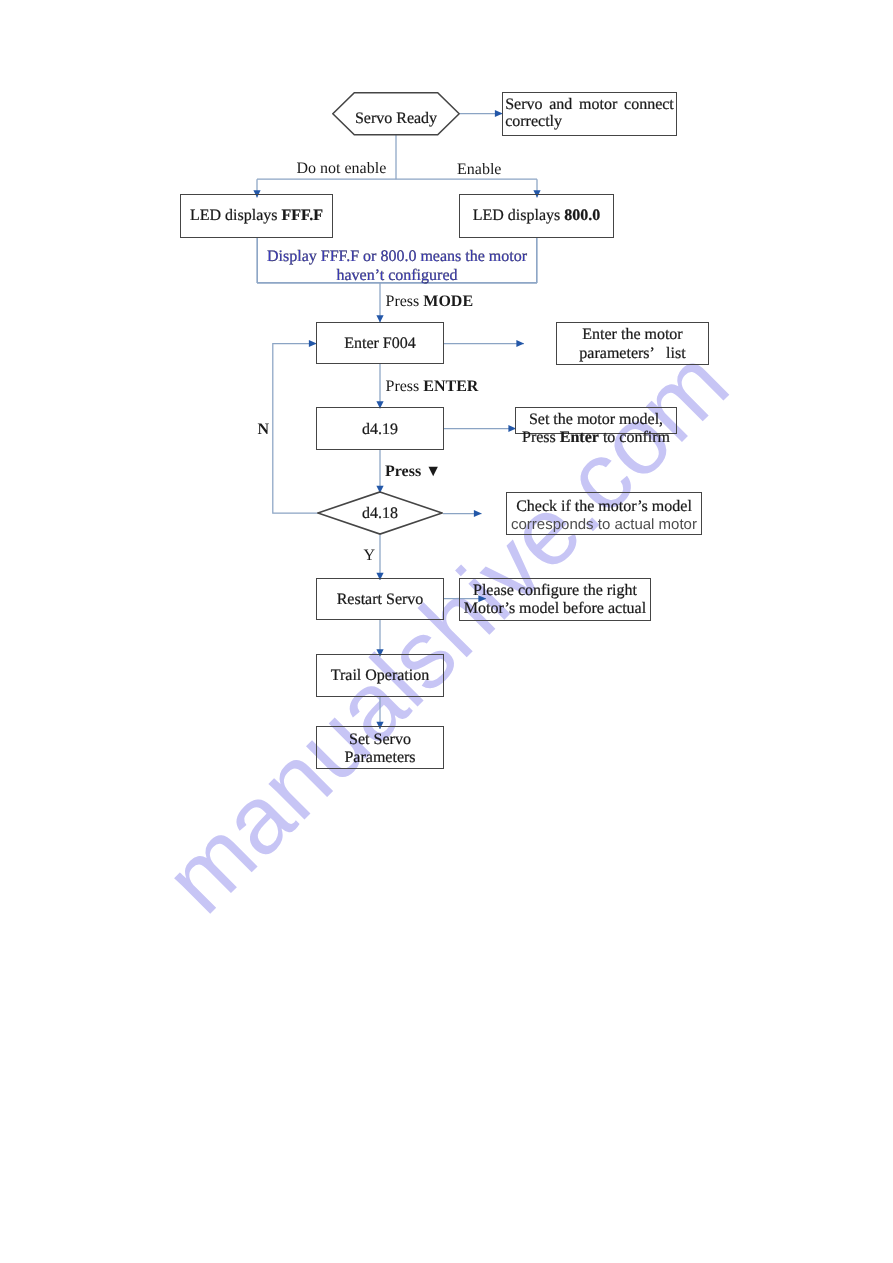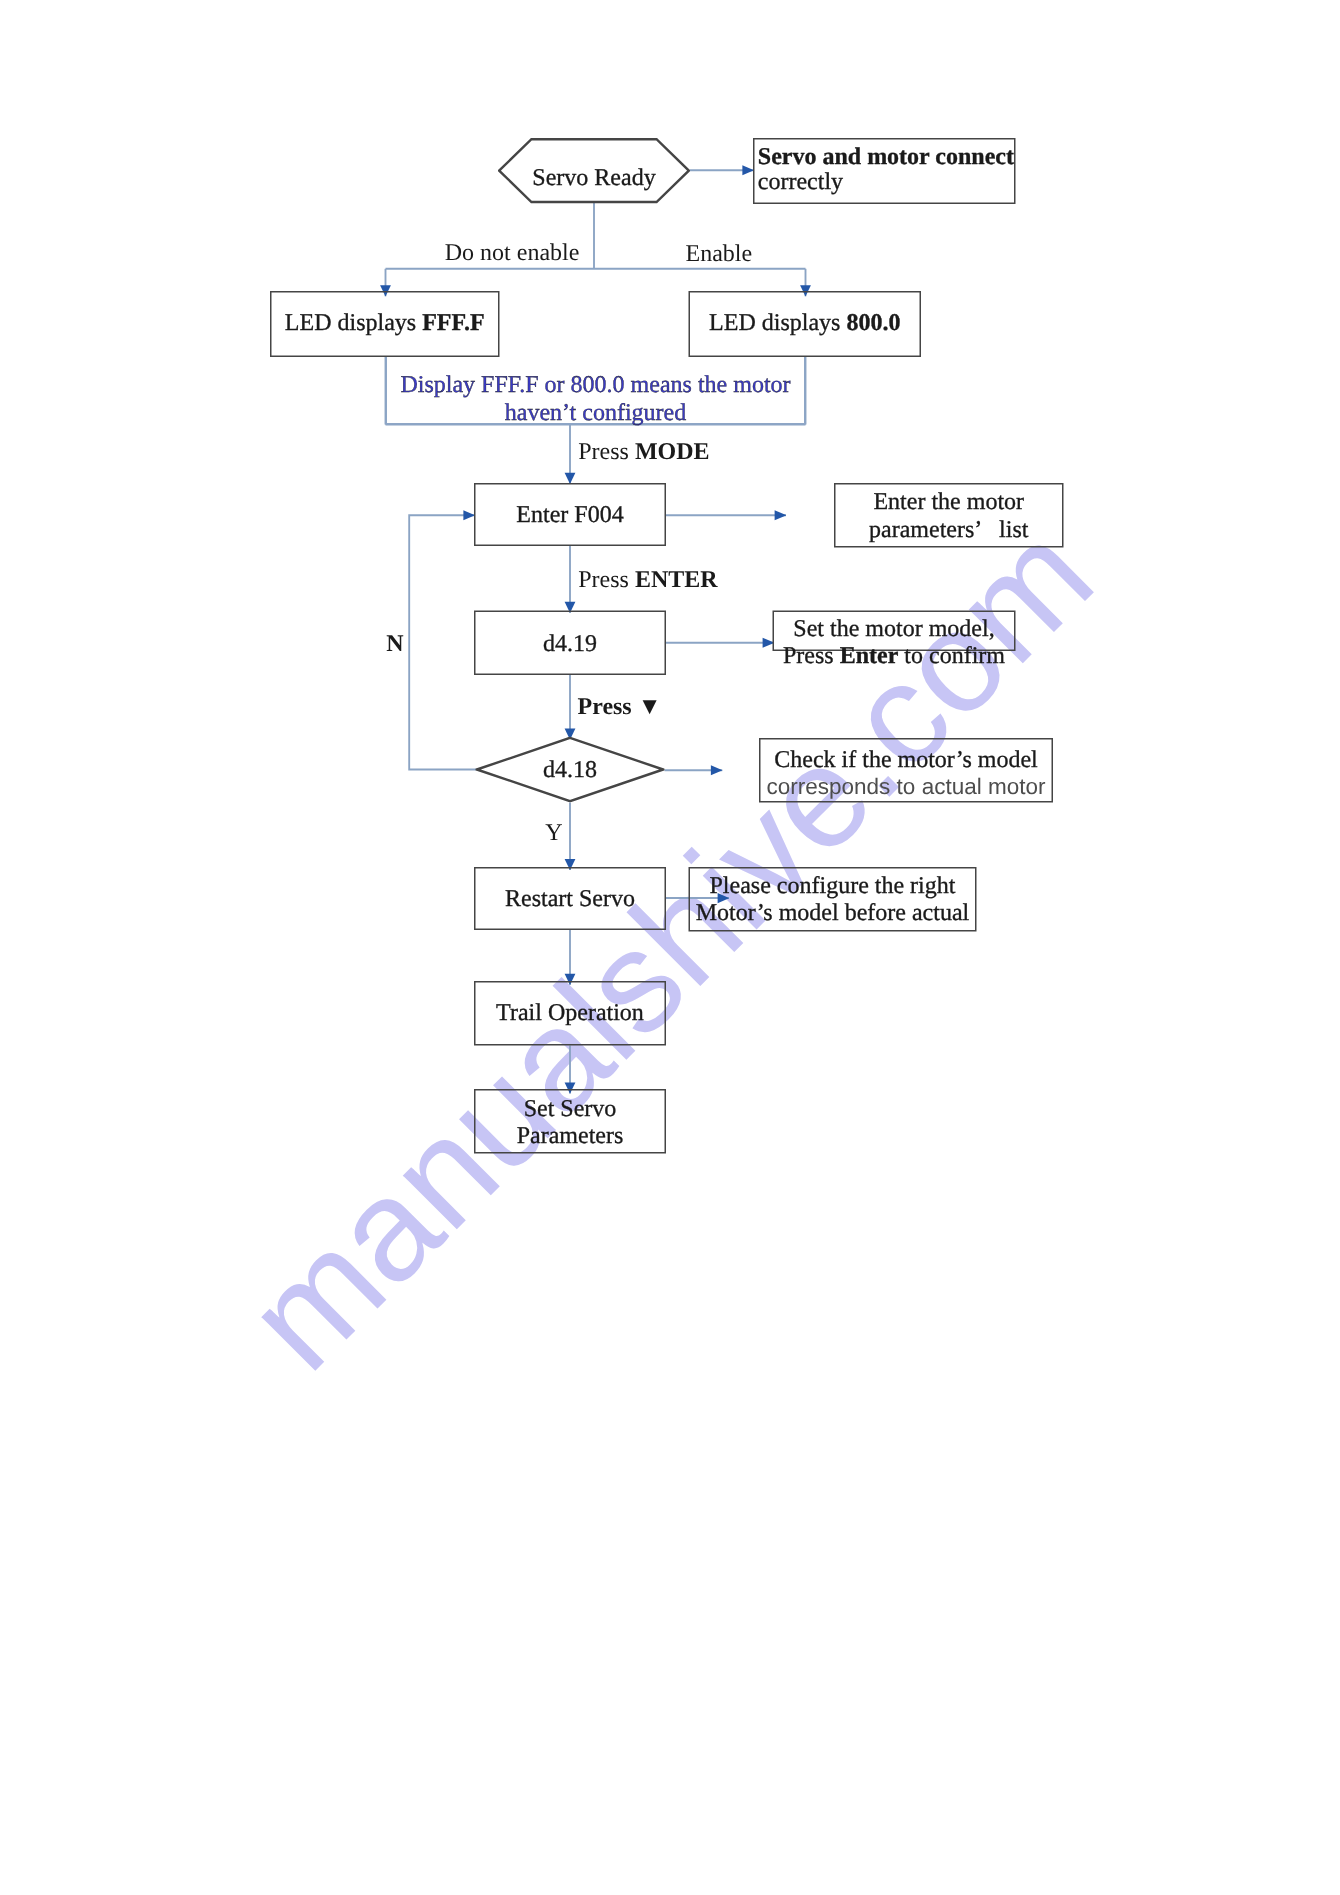--- a/index.html
+++ b/index.html
@@ -9,21 +9,21 @@
        -webkit-font-smoothing:antialiased;text-rendering:geometricPrecision;}
   #page{position:absolute;left:0;top:0;width:893px;height:1263px;background:#fff;}
   svg.layer{position:absolute;left:0;top:0;width:893px;height:1263px;}
   .node span{-webkit-text-stroke:0.22px #1a1a1a;}
   .node{position:absolute;box-sizing:border-box;display:flex;flex-direction:column;
         align-items:center;justify-content:center;text-align:center;line-height:1.28;
         white-space:nowrap;}
   .rect{border:1.5px solid #454545;background:transparent;}
   .bluebox{border:1.3px solid #8ea6c6;border-top:none;color:#3b3bc4;}
   .lbl{position:absolute;white-space:nowrap;line-height:1;}
-  .just{display:block;text-align:justify;text-align-last:justify;width:100%;font-weight:bold;}
+  .just{display:block;text-align:justify;text-align-last:justify;width:100%;}
   .sans{font-family:"Liberation Sans",sans-serif;}
   .wm{position:absolute;color:#c7c5f5;font-family:"Liberation Sans",sans-serif;
       white-space:nowrap;user-select:none;}
 </style>
 </head>
 <body>
 
 <div id="page">
 
   <div class="wm" style="left:144px;top:857px;font-size:96px;letter-spacing:0px;transform:rotate(-45deg);transform-origin:0 0;">manualshive.com</div>

